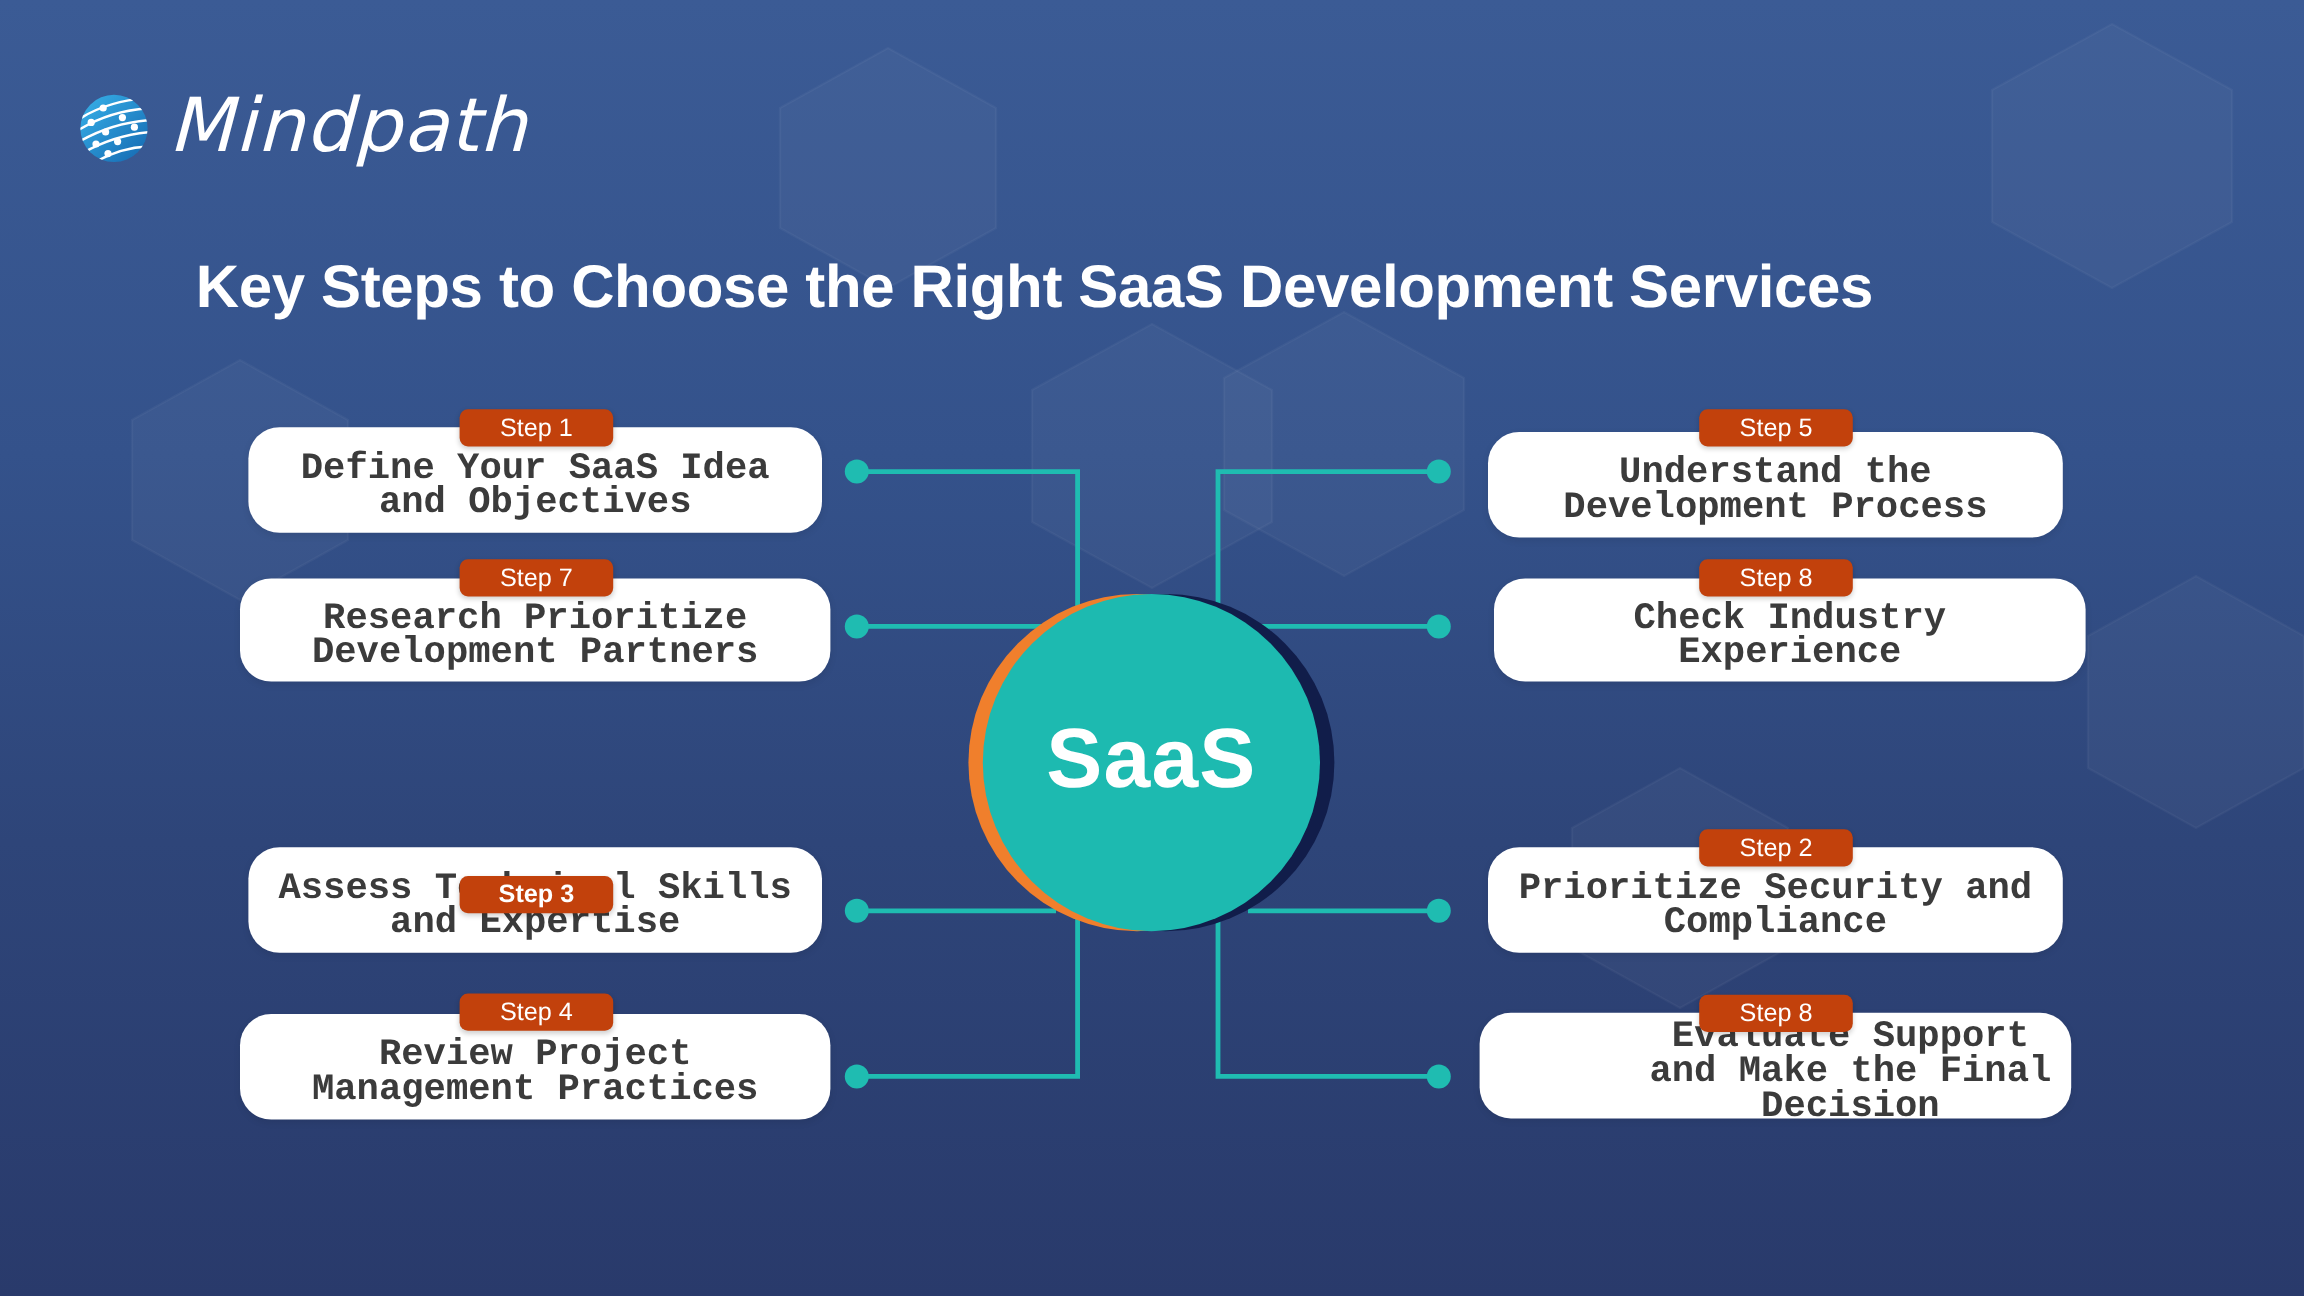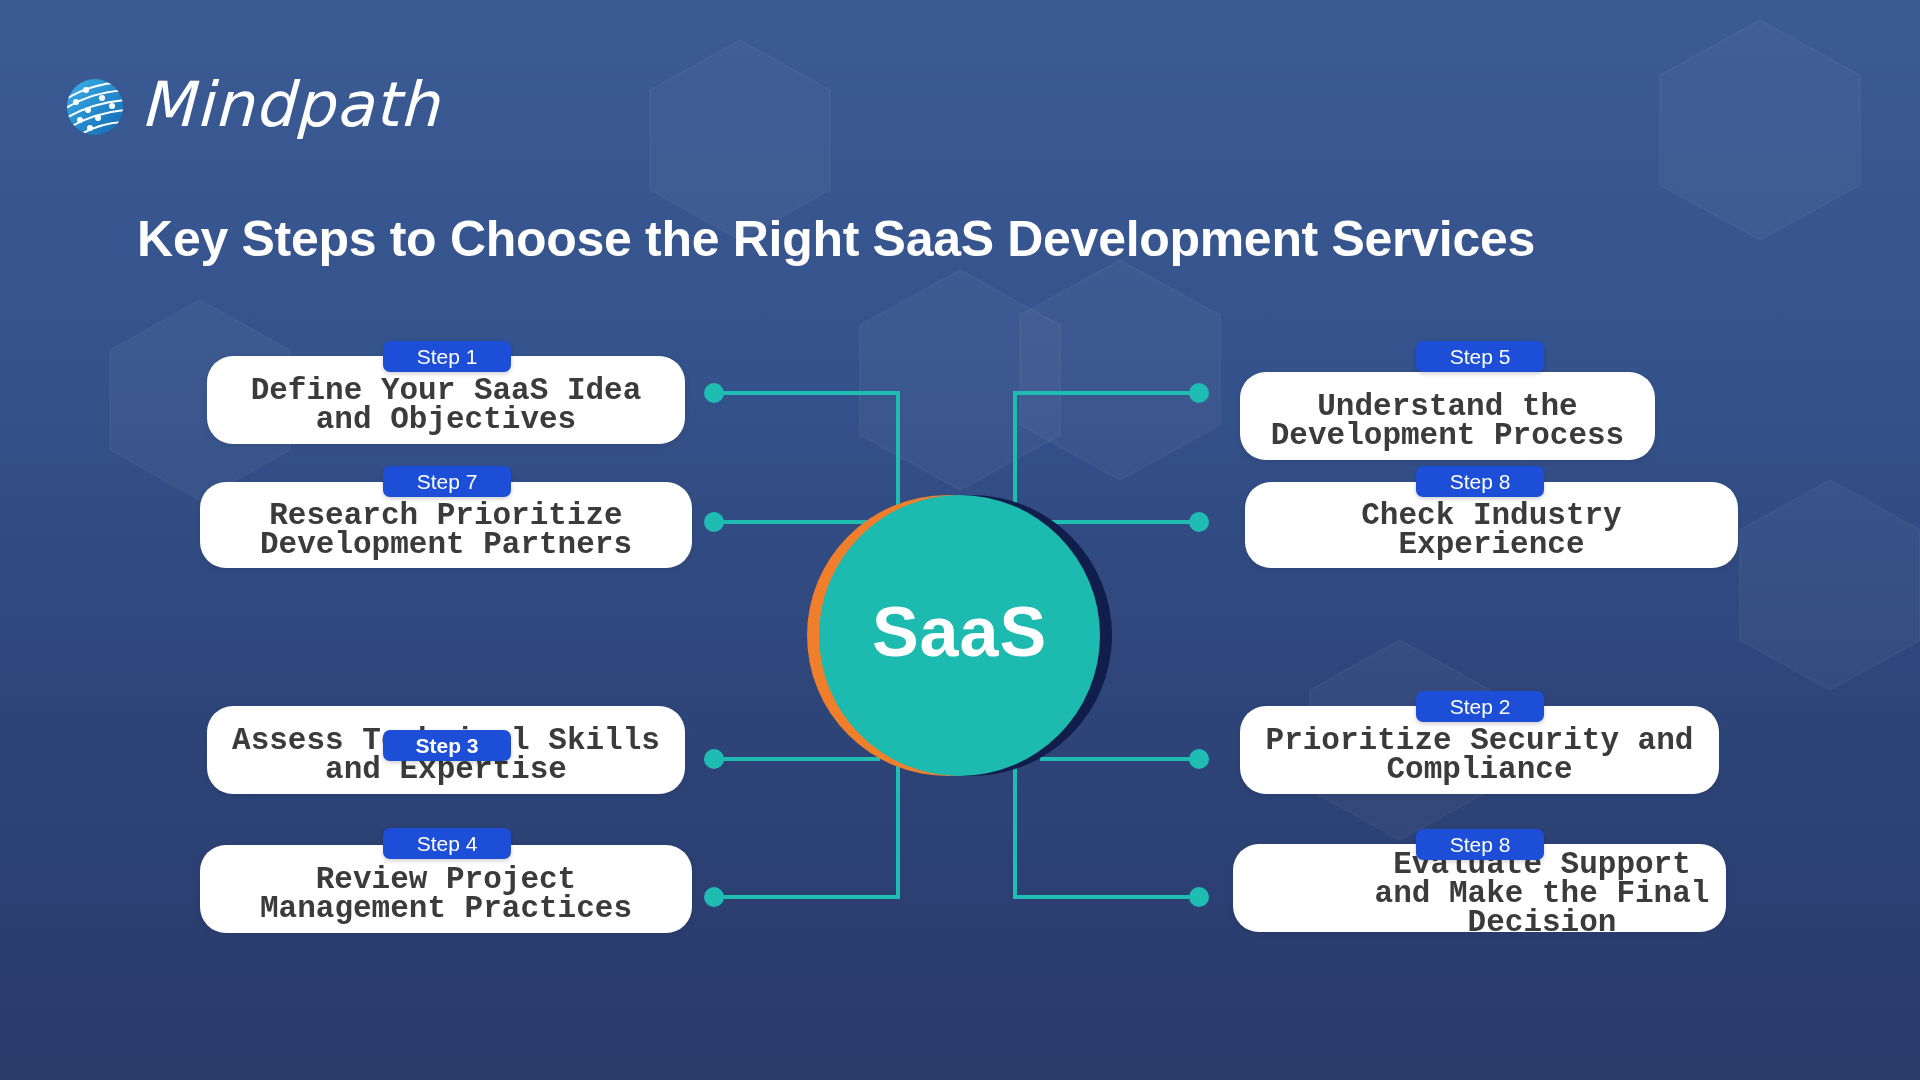--- a/index.html
+++ b/index.html
@@ -11,41 +11,41 @@
   .hexbg { position:absolute; inset:0; pointer-events:none; }
   .logo { position:absolute; left:66px; top:74px; height:66px; display:flex; align-items:center; }
   .globe { width:58px; height:58px; }
   .brand {
     margin-left:22px; color:#fff; font-family:"DejaVu Sans", sans-serif;
     font-style:italic; font-weight:normal; font-size:62px; letter-spacing:1px; line-height:1;
     transform: skewX(-4deg); position:relative; top:-2px;
   }
   .title {
     position:absolute; left:0; width:1672px; top:210px; text-align:center;
-    color:#fff; font-weight:bold; font-size:50px; letter-spacing:-0.3px;
+    color:#fff; font-weight:bold; font-size:50px; letter-spacing:-0.3px;padding-left:26px;
   }
   .connectors { position:absolute; left:0; top:0; width:1920px; height:1080px; }
   .hub { position:absolute; left:807px; top:495px; width:305px; height:281px; }
   .hub .orange { position:absolute; left:0; top:0; width:281px; height:281px; border-radius:50%; background:#f07f2c; }
   .hub .navy { position:absolute; left:24px; top:0; width:281px; height:281px; border-radius:50%; background:#111d4a; }
   .hub .teal {
     position:absolute; left:12px; top:0; width:281px; height:281px; border-radius:50%; background:#1dbab0;
     display:flex; align-items:center; justify-content:center;
   }
   .hub .label { color:#fff; font-weight:bold; font-size:70px; letter-spacing:1px; margin-top:-8px; }
   .card {
     position:absolute; background:#fff; border-radius:26px;
     display:flex; align-items:center; justify-content:flex-end; text-align:center;
     color:#3b3b3b; font-weight:bold; font-size:31px; line-height:29px;
     box-shadow: 0 2px 6px rgba(0,0,0,0.08);
     font-family: Liberation Mono, monospace;
   }
   .card .text { padding:10px 14px 0; }
   .pill {
-    position:absolute; height:31px; width:128px; border-radius:7px; background:#1d4ed8;
+    position:absolute; height:31px; width:128px; border-radius:7px; background:#c2410c;
     color:#fff; font-size:21px; line-height:31px; text-align:center;
     box-shadow: 0 2px 4px rgba(0,0,0,0.18);
   }
 </style>
 </head>
 <body>
 
 <svg class="hexbg" width="1920" height="1080" viewBox="0 0 1920 1080">
   <g fill="rgba(255,255,255,0.035)" stroke="rgba(255,255,255,0.04)" stroke-width="2">
     <polygon points="740,40 830,90 830,190 740,240 650,190 650,90"></polygon>
@@ -137,21 +137,21 @@
 <div class="card" style="left:207px; top:706px; width:478px; height:88px;">
   <span class="text">Assess Technical Skills and Expertise</span>
 </div>
 <div class="pill" style="left:383px; top:730px;font-weight:bold;">Step 3</div>
 
 <div class="card" style="left:200px; top:845px; width:492px; height:88px;">
   <span class="text">Review Project Management Practices</span>
 </div>
 <div class="pill" style="left:383px; top:828px;">Step 4</div>
 
-<div class="card" style="left:1240px; top:372px; width:415px; height:88px;">
+<div class="card" style="left:1240px; top:360px; width:479px; height:88px;">
   <span class="text">Understand the Development Process</span>
 </div>
 <div class="pill" style="left:1416px; top:341px;">Step 5</div>
 
 <div class="card" style="left:1233px; top:482px; width:493px; height:86px;margin-left:12px;">
   <span class="text">Check Industry Experience</span>
 </div>
 <div class="pill" style="left:1416px; top:466px;">Step 8</div>
 
 <div class="card" style="left:1240px; top:706px; width:479px; height:88px;">

